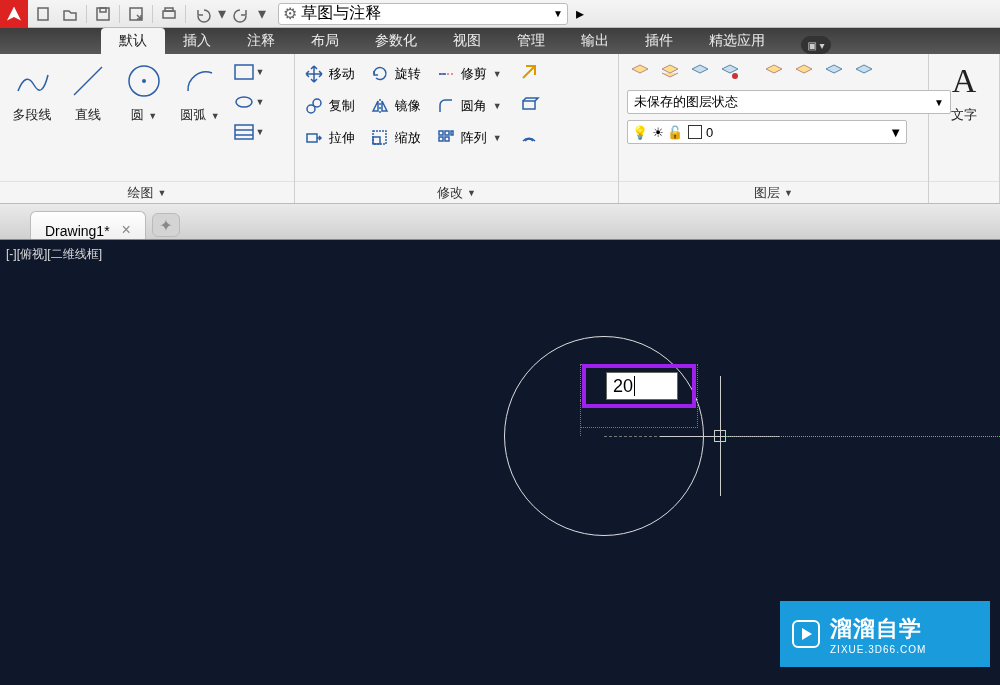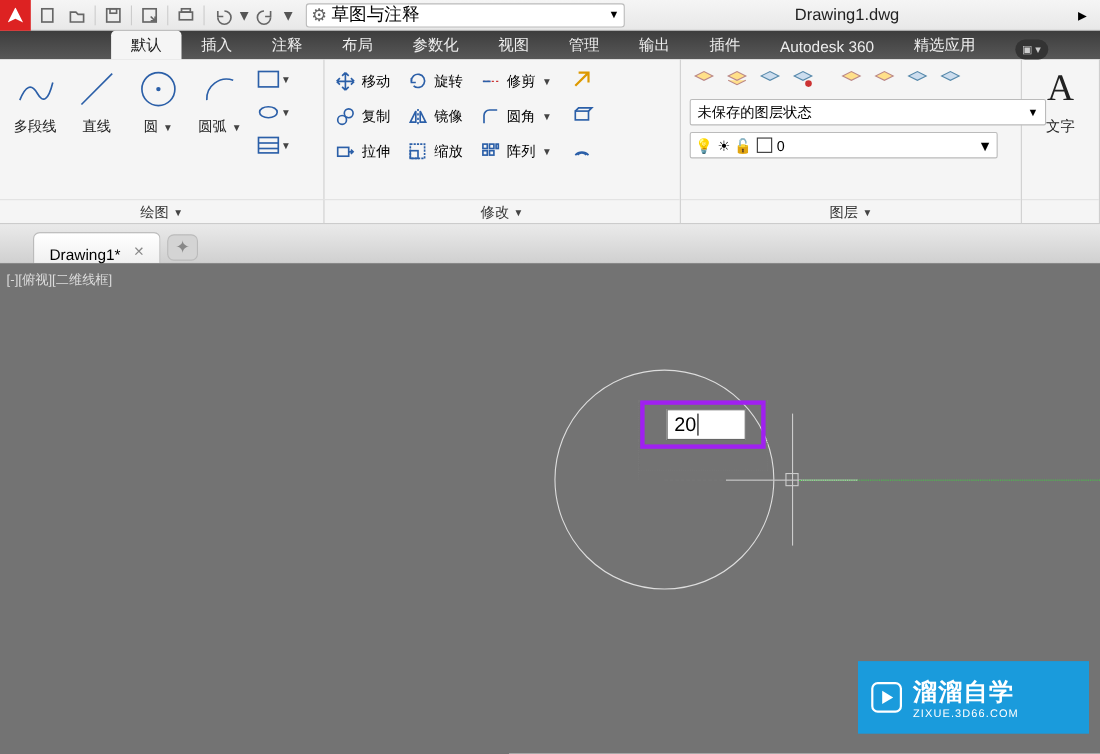--- a/index.html
+++ b/index.html
@@ -49,21 +49,21 @@
   .layercur{width:280px;height:24px;border:1px solid #bbb;background:#fff;display:flex;align-items:center;padding:0 4px;gap:4px;font-size:13px;border-radius:2px;}
   .layercur .sw{width:14px;height:14px;border:1px solid #333;background:#fff;}
   
   
   .filetabs{height:36px;background:linear-gradient(#eaeaea,#d0d0d0);display:flex;align-items:flex-end;padding-left:30px;border-bottom:1px solid #888;}
   .filetab{height:28px;background:linear-gradient(#fff,#f0f0f0);border:1px solid #bbb;border-bottom:none;border-radius:6px 6px 0 0;padding:4px 14px 0 14px;display:flex;align-items:flex-end;gap:12px;font-size:14px;}
   .filetab .x{color:#888;font-size:16px;}
   .newtab{width:28px;height:24px;margin-left:6px;margin-bottom:2px;background:#d4d4d4;border:1px solid #bbb;border-radius:6px;display:flex;align-items:center;justify-content:center;color:#888;}
   
   
-  .canvas{position:absolute;left:0;right:0;top:240px;bottom:0;background:#737373;overflow:hidden;}
+  .canvas{position:absolute;left:0;right:0;top:240px;bottom:0;background:#0f172a;overflow:hidden;}
   .viewport-label{position:absolute;left:6px;top:6px;color:#ddd;font-size:12px;}
   .circle{position:absolute;border:1px solid #ddd;border-radius:50%;}
   .input-highlight{position:absolute;border:4px solid #a020f0;}
   .dim-input{position:absolute;background:#fff;border:1px solid #666;font-size:18px;padding:2px 6px;display:flex;align-items:center;}
   .caret{display:inline-block;width:1px;height:20px;background:#000;margin-left:1px;}
   .cursor-cross-h{position:absolute;height:1px;background:#ccc;}
   .cursor-cross-v{position:absolute;width:1px;background:#ccc;}
   .rubber{position:absolute;border-top:1px dotted #4c4;}
   .watermark{position:absolute;right:10px;bottom:18px;width:210px;height:66px;background:#1a9bdc;display:flex;align-items:center;padding:0 12px;gap:10px;}
   .wm-play{width:28px;height:28px;border:2px solid #fff;border-radius:6px;position:relative;}
@@ -126,35 +126,33 @@
           <path d="M6 4a6 6 0 1 0 6 6M12 4v5H7" class="st2"></path>
         </svg>
       </div>
     <div class="qat-btn" style="width:12px;">▾</div>
   </div>
   <div class="workspace-dd">
     <span class="gear">⚙</span>
     <span>草图与注释</span>
     <span class="dd-arrow">▼</span>
   </div>
-  <div class="title-text">Drawing1.dwg</div>
   <div class="title-right-btn">▸</div>
 </div>
 
 <div class="rtabs">
   <div class="rtab active">默认</div>
   <div class="rtab">插入</div>
   <div class="rtab">注释</div>
   <div class="rtab">布局</div>
   <div class="rtab">参数化</div>
   <div class="rtab">视图</div>
   <div class="rtab">管理</div>
   <div class="rtab">输出</div>
   <div class="rtab">插件</div>
-  <div class="rtab">Autodesk 360</div>
   <div class="rtab">精选应用</div>
   <div class="end-btn">▣ ▾</div>
 </div>
 
 <div class="ribbon">
 
   <div class="panel" style="width:300px;">
     <div class="panel-body">
       <div class="bigbtn">
         <div class="ico">

